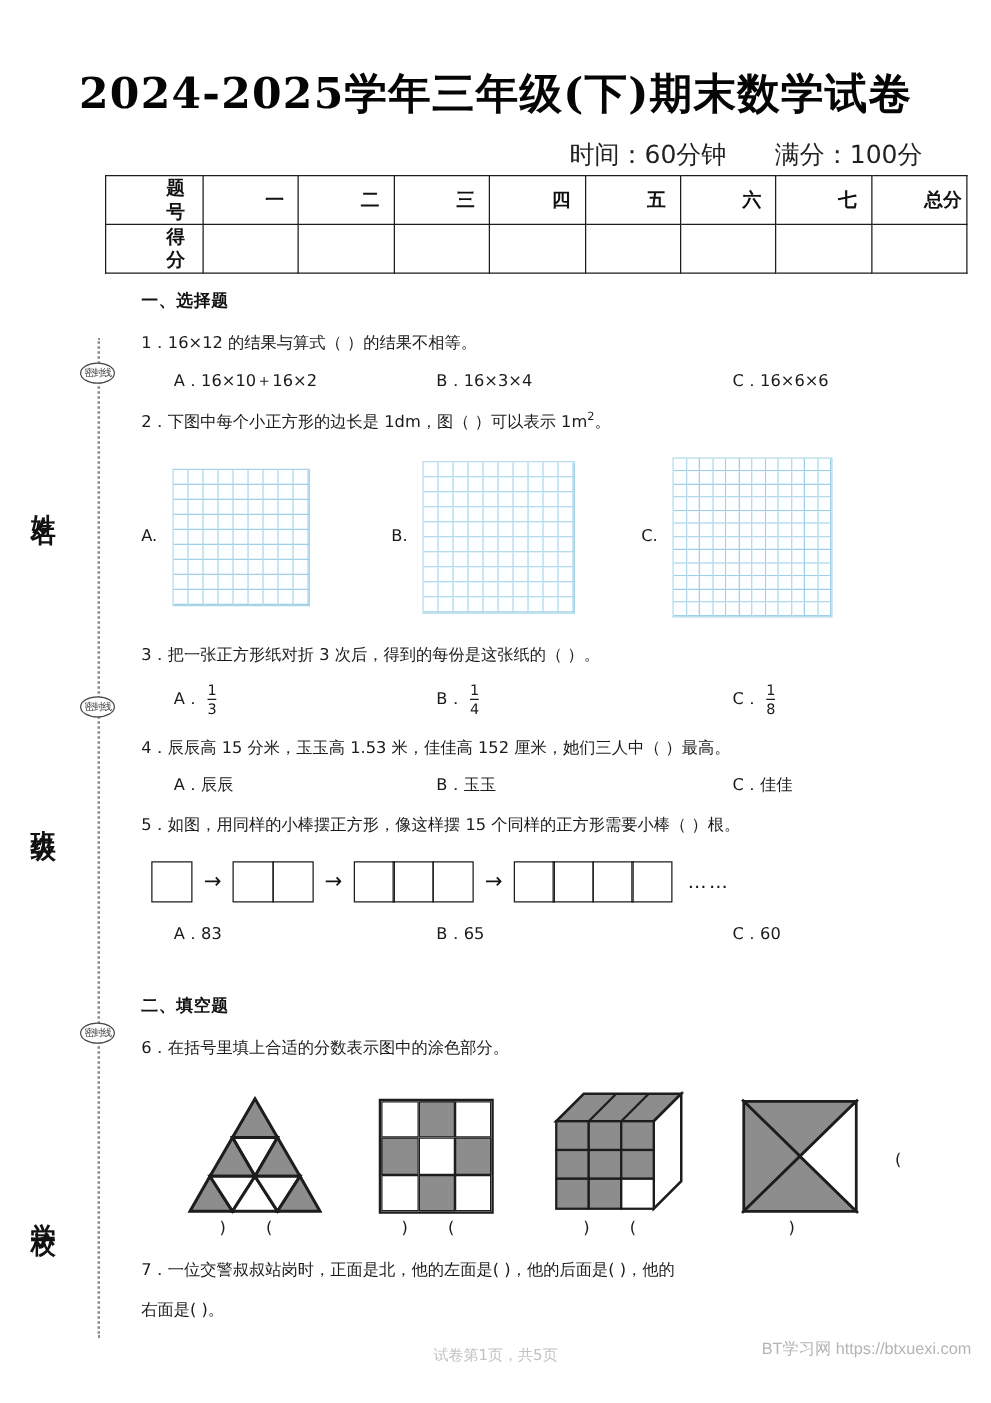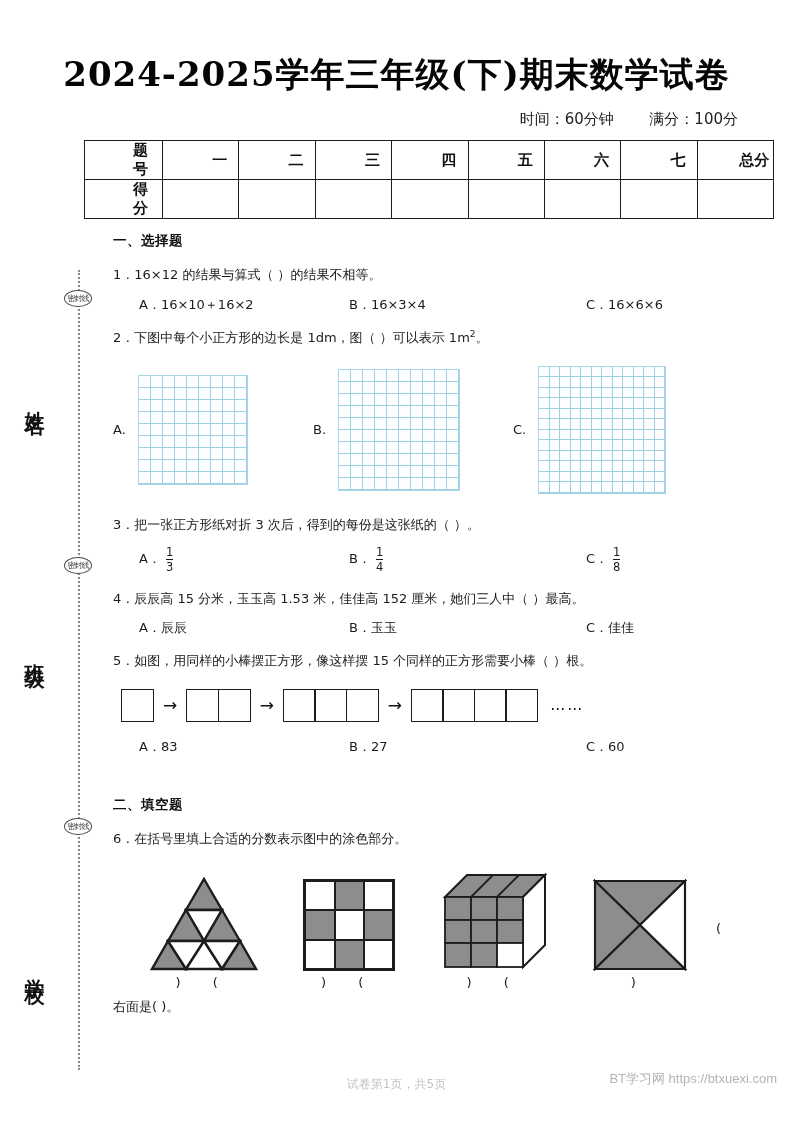--- a/index.html
+++ b/index.html
@@ -60,21 +60,21 @@
     text-align: center;
     font-size: 34px;
     font-weight: bold;
     letter-spacing: 1px;
     color: #050505;
     font-family: "DejaVu Serif", serif;
   }
   .meta-line {
     position: absolute;
     right: 55px; top: 110px;
-    font-size: 15px;
+    font-size: 20px;
     color: #222;
     font-family: "DejaVu Sans", sans-serif;
   }
   .meta-line .gap { display: inline-block; width: 26px; }
 
   
   .score-table {
     position: absolute;
     left: 84px; top: 140px;
     width: 690px;
@@ -707,21 +707,21 @@
       <div class="sq-group">
         <u></u>
         <u></u>
         <u></u>
         <u></u>
       </div>
       <span class="dots-tail">……</span>
     </div>
   <div class="opts" style="margin-top:10px">
     <span class="opt-a">A．83</span>
-    <span class="opt-b">B．27</span>
+    <span class="opt-b">B．65</span>
     <span>C．60</span>
   </div>
 
   <div class="section-head" style="margin-top:40px">二、填空题</div>
 
   <div class="q">6．在括号里填上合适的分数表示图中的涂色部分。</div>
   <div class="fig-row">
 
     <div class="fig-slot">
       <svg class="tri-fig" viewBox="0 0 108 94">
@@ -780,18 +780,19 @@
     </div>
   </div>
 
   <div class="paren-row">
     <span class="paren-slot">)  (</span>
     <span class="paren-slot">)  (</span>
     <span class="paren-slot">)  (</span>
     <span class="paren-slot">)</span>
   </div>
 
+  <div class="q" style="margin-top:16px">7．一位交警叔叔站岗时，正面是北，他的左面是(                )，他的后面是(                )，他的</div>
   <div class="q">右面是(            )。</div>
 </div>
 
 <div class="footer-wm">BT学习网 https://btxuexi.com</div>
 <div class="footer-page">试卷第1页，共5页</div>
 <div class="footer-note">更多资料加kefei1121</div>
 
 </body></html>

